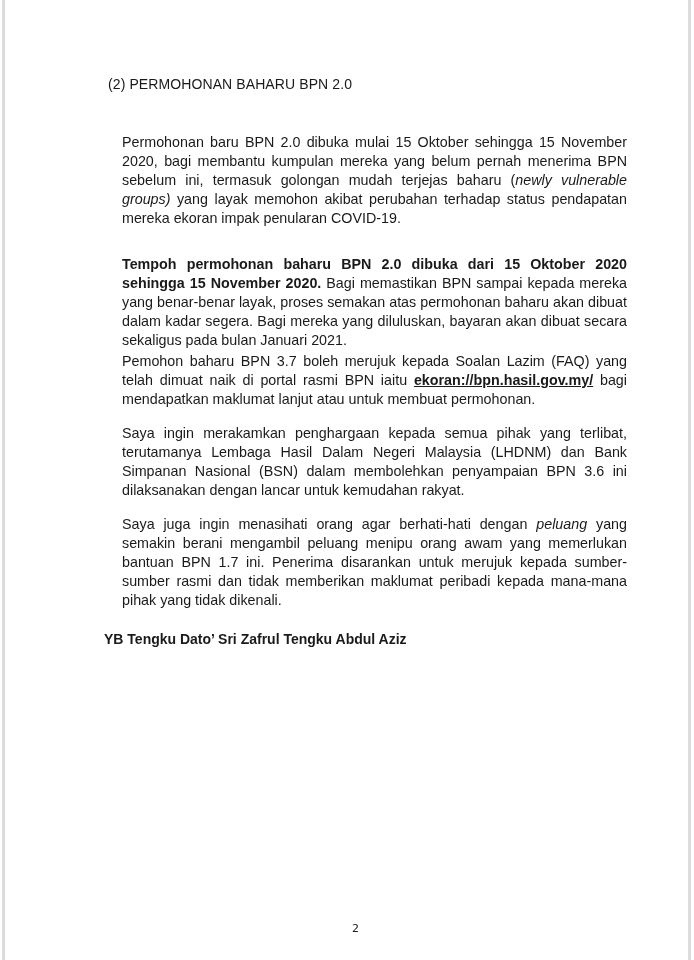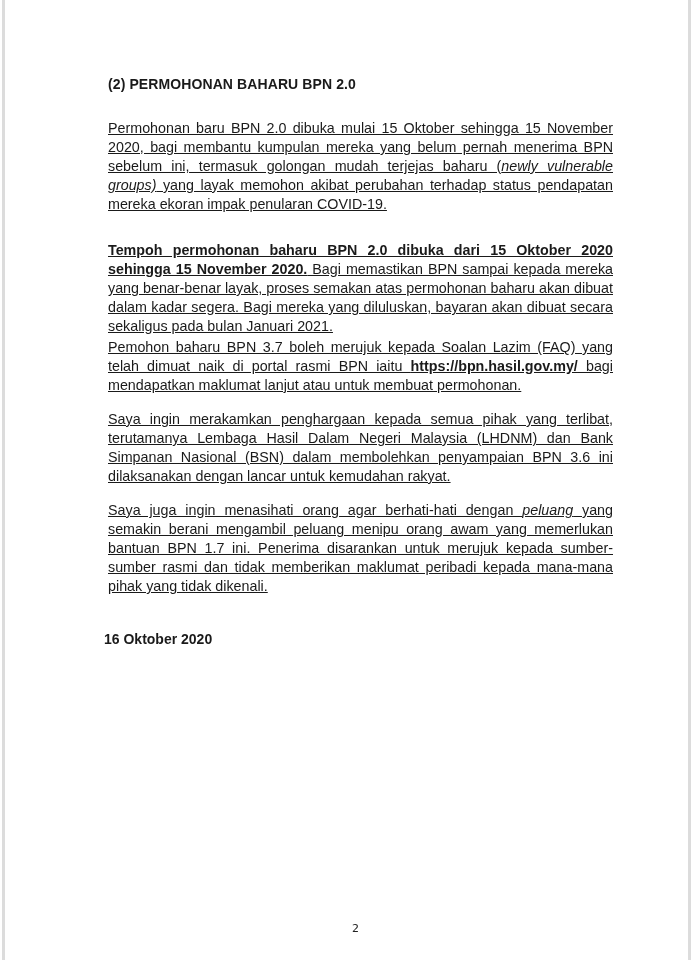--- a/index.html
+++ b/index.html
@@ -35,34 +35,33 @@
       position: absolute;
       left: 104px;
       top: 0;
       width: 505px;
     }
     .heading {
       position: absolute;
       left: 4px;
       top: 76px;
       font-size: 14px;
-      font-weight: bold;
+      font-weight: normal;
       letter-spacing: 0.1px;
       white-space: nowrap;
     }
     .para {
       position: absolute;
       left: 0;
       width: 505px;
       font-size: 14.3px;
       line-height: 19px;
       text-align: justify;
       text-align-last: left;
-      margin: 4px;
-      text-decoration: underline;
+      margin: 18px;
     }
     .p1 { top: 115px; }
     .p2 { top: 237px; }
     .p3 { top: 334px; }
     .p4 { top: 406px; }
     .p5 { top: 497px; }
     b, .bold { font-weight: bold; }
     i, .ital { font-style: italic; }
     .link {
       font-weight: bold;
@@ -95,25 +94,25 @@
 <div class="edge-right"></div>
 
 <div class="page">
 
   <div class="heading">(2) PERMOHONAN BAHARU BPN 2.0</div>
 
   <p class="para p1"><span>Permohonan baru BPN 2.0 dibuka mulai 15 Oktober sehingga 15 November 2020, bagi membantu kumpulan mereka yang belum pernah menerima BPN sebelum ini, termasuk golongan mudah terjejas baharu (</span><i>newly vulnerable groups)</i><span> yang layak memohon akibat perubahan terhadap status pendapatan mereka ekoran impak penularan COVID-19.</span></p>
 
   <p class="para p2"><b>Tempoh permohonan baharu BPN 2.0 dibuka dari 15 Oktober 2020 sehingga 15 November 2020.</b><span> Bagi memastikan BPN sampai kepada mereka yang benar-benar layak, proses semakan atas permohonan baharu akan dibuat dalam kadar segera. Bagi mereka yang diluluskan, bayaran akan dibuat secara sekaligus pada bulan Januari 2021.</span></p>
 
-  <p class="para p3"><span>Pemohon baharu BPN 3.7 boleh merujuk kepada Soalan Lazim (FAQ) yang telah dimuat naik di portal rasmi BPN iaitu </span><span class="link">https://bpn.hasil.gov.my/</span><span> bagi mendapatkan maklumat lanjut atau untuk membuat permohonan.</span></p>
+  <p class="para p3"><span>Pemohon baharu BPN 3.7 boleh merujuk kepada Soalan Lazim (FAQ) yang telah dimuat naik di portal rasmi BPN iaitu </span><span class="link">ekoran://bpn.hasil.gov.my/</span><span> bagi mendapatkan maklumat lanjut atau untuk membuat permohonan.</span></p>
 
   <p class="para p4"><span>Saya ingin merakamkan penghargaan kepada semua pihak yang terlibat, terutamanya Lembaga Hasil Dalam Negeri Malaysia (LHDNM) dan Bank Simpanan Nasional (BSN) dalam membolehkan penyampaian BPN 3.6 ini dilaksanakan dengan lancar untuk kemudahan rakyat.</span></p>
 
   <p class="para p5"><span>Saya juga ingin menasihati orang agar berhati-hati dengan </span><i>peluang</i><span> yang semakin berani mengambil peluang menipu orang awam yang memerlukan bantuan BPN 1.7 ini. Penerima disarankan untuk merujuk kepada sumber-sumber rasmi dan tidak memberikan maklumat peribadi kepada mana-mana pihak yang tidak dikenali.</span></p>
 
   <div class="signature">
-    <div>16 Oktober 2020</div>
+    <div>YB Tengku Dato’ Sri Zafrul Tengku Abdul Aziz</div>
   </div>
 
 </div>
 
 <div class="page-number">2</div>
 
 </body></html>

